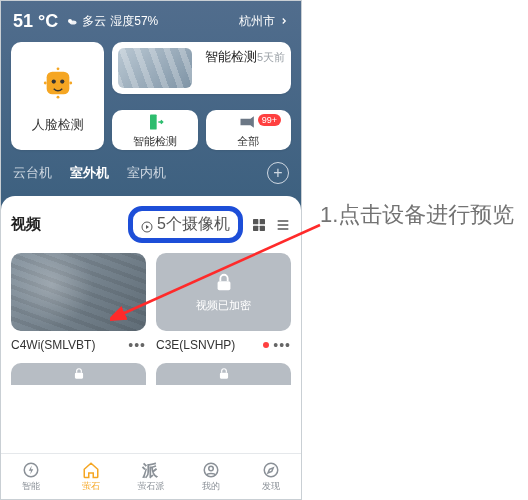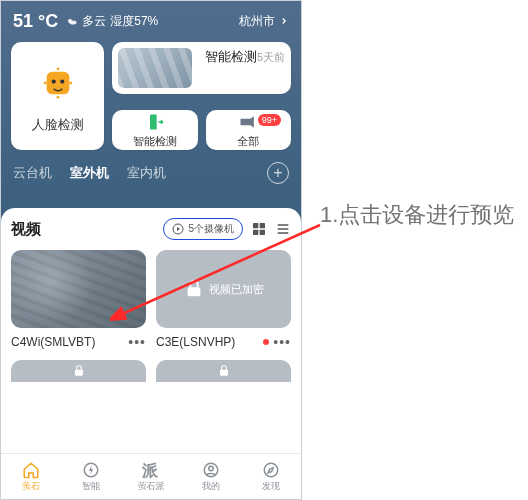--- a/index.html
+++ b/index.html
@@ -51,38 +51,38 @@
   
   .tabs { display:flex; align-items:center; gap:18px; padding:12px 12px 0 12px; color:#cfd8e2;
           font-size:13px; }
   .tab { cursor:pointer; }
   .tab.active { color:#fff; font-weight:600; }
   .add { margin-left:auto; width:22px; height:22px; border-radius:50%; border:1px solid #cfd8e2;
          display:flex; align-items:center; justify-content:center; color:#cfd8e2; cursor:pointer;
          font-size:16px; line-height:1; }
 
   
-  .sec { background:#fff; margin-top:24px; border-radius:14px 14px 0 0; padding:10px 10px 0 10px;
+  .sec { background:#fff; margin-top:12px; border-radius:14px 14px 0 0; padding:10px 10px 0 10px;
          min-height:260px; }
   .sec-head { display:flex; align-items:center; gap:8px; }
   .sec-title { font-size:15px; font-weight:600; color:#222; }
-  .pill { margin-left:auto; display:flex; align-items:center; gap:4px; border:1px solid #1d4ed8;
-          border-radius:14px; padding:3px 8px; font-size:10px; color:#555; cursor:pointer; }
+  .pill { margin-left:auto; display:flex; align-items:center; gap:4px; border:5px solid #1d4ed8;
+          border-radius:14px; padding:3px 8px; font-size:16px; color:#555; cursor:pointer; }
   .pill .dot { width:12px; height:12px; }
   .grid-ico, .list-ico { width:16px; height:16px; cursor:pointer; }
   .grid { display:flex; flex-wrap:wrap; gap:10px; margin-top:10px; }
   .cam { width:calc(50% - 5px); }
   .cam-img { width:100%; height:78px; border-radius:10px; position:relative; overflow:hidden;
              cursor:pointer; }
   .cam-live { background:linear-gradient(135deg,#8d9aa5,#5f6c76); }
   .cam-live::after{ content:""; position:absolute; inset:0;
      background:
        radial-gradient(circle at 30% 40%,rgba(255,255,255,.25),transparent 40%),
        repeating-linear-gradient(20deg,rgba(0,0,0,.08) 0 4px,transparent 4px 10px);}
-  .cam-lock { background:#b7bdc4; display:flex; align-items:center;
+  .cam-lock { background:#b7bdc4; display:flex; flex-direction:column; align-items:center;
               justify-content:center; color:#fff; gap:4px; }
   .lock-ico { width:22px; height:22px; }
   .lock-txt { font-size:11px; }
   .cam-row { display:flex; align-items:center; margin-top:6px; gap:4px; }
   .cam-name { font-size:12px; color:#333; flex:1; white-space:nowrap; overflow:hidden; text-overflow:ellipsis; }
   .status-dot { width:6px; height:6px; border-radius:50%; }
   .status-online { background:#ff4040; }
   .more { font-size:14px; color:#666; letter-spacing:1px; cursor:pointer; }
   .cam-peek { height:22px; border-radius:10px 10px 0 0; background:#b7bdc4; display:flex;
              align-items:center; justify-content:center; }
@@ -251,36 +251,36 @@
                 <rect x="5" y="10" width="14" height="10" rx="2"></rect>
                 <path d="M8 10V7a4 4 0 018 0v3" fill="none" stroke="#fff" stroke-width="2"></path>
               </svg>
           </span>
         </div>
       </div>
     </div>
   </div>
 
   <div class="nav">
-    <div class="nav-item active">
-      <span class="nav-ico">
-        <svg viewBox="0 0 24 24" fill="none" stroke="#f5a623" stroke-width="2">
-            <path d="M3 11l9-8 9 8v10a1 1 0 01-1 1h-5v-6h-6v6H4a1 1 0 01-1-1z"></path>
-          </svg>
-      </span>
-      <span>萤石</span>
-    </div>
     <div class="nav-item">
       <span class="nav-ico">
         <svg viewBox="0 0 24 24" fill="none" stroke="#8a9097" stroke-width="2">
             <circle cx="12" cy="12" r="9"></circle>
             <path d="M13 6l-4 7h3l-1 5 4-7h-3z" fill="#8a9097" stroke="none"></path>
           </svg>
       </span>
       <span>智能</span>
+    </div>
+    <div class="nav-item active">
+      <span class="nav-ico">
+        <svg viewBox="0 0 24 24" fill="none" stroke="#f5a623" stroke-width="2">
+            <path d="M3 11l9-8 9 8v10a1 1 0 01-1 1h-5v-6h-6v6H4a1 1 0 01-1-1z"></path>
+          </svg>
+      </span>
+      <span>萤石</span>
     </div>
     <div class="nav-item">
       <span class="nav-ico" style="font-size:16px;color:#8a9097;font-weight:700">派</span>
       <span>萤石派</span>
     </div>
     <div class="nav-item">
       <span class="nav-ico">
         <svg viewBox="0 0 24 24" fill="none" stroke="#8a9097" stroke-width="2">
             <circle cx="12" cy="12" r="9"></circle>
             <circle cx="12" cy="10" r="3"></circle>

